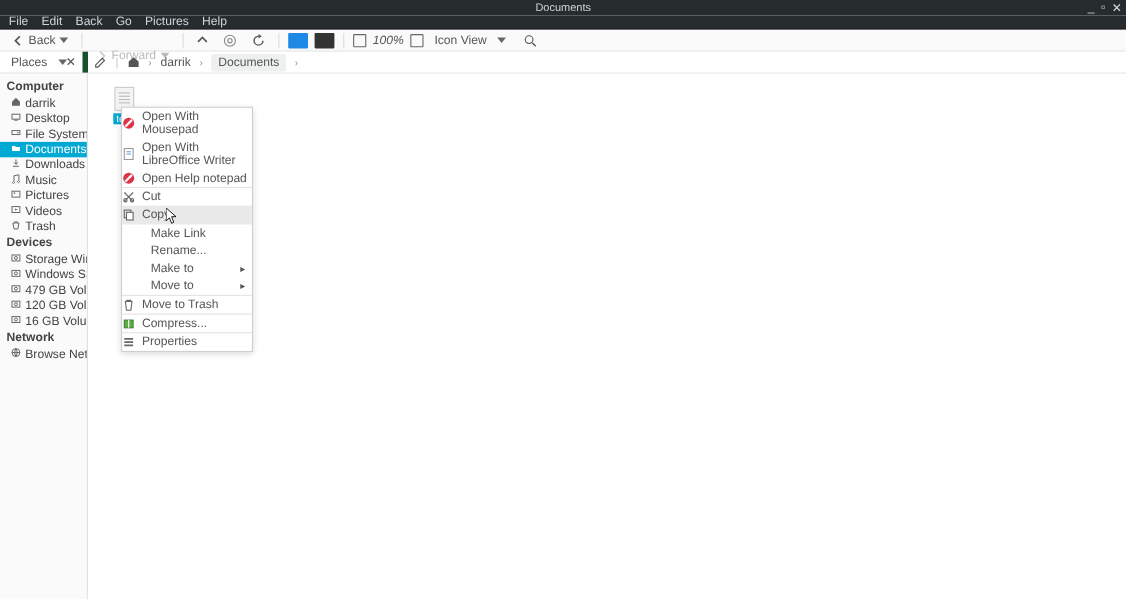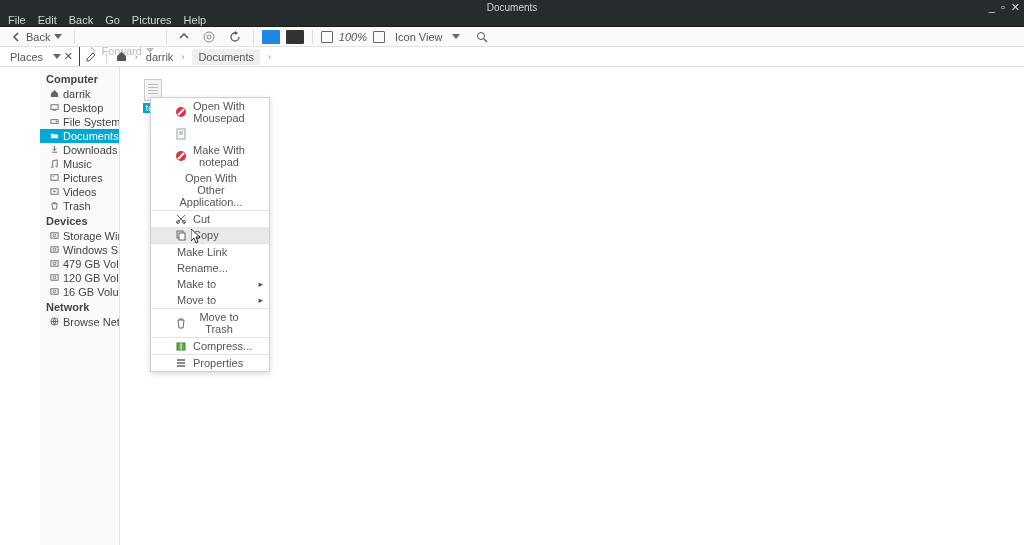--- a/index.html
+++ b/index.html
@@ -21,45 +21,45 @@
 .toolbar .btn.disabled { color: #bbb; margin-top: 28px; }
 .toolbar svg { display: block; }
 .icon-box { width: 18px; height: 14px; border-radius: 1px; display:inline-block; }
 .blue { background: #1e88e5; }
 .black { background: #333; }
 .outline { border: 1px solid #666; }
 .toolbar-text { color: #555; font-style: italic; }
 
 
 .locationbar { height: 20px; background: #fff; border-bottom: 1px solid #e2e2e2; display: flex; align-items: stretch; }
-.locationbar .places-toggle { width: 80px; display:flex; align-items:center; padding-left:10px; gap:6px; border-right:1px solid #14532d; color:#555; position:relative; }
+.locationbar .places-toggle { width: 80px; display:flex; align-items:center; padding-left:10px; gap:6px; border-right:5px solid #14532d; color:#555; position:relative; }
 .locationbar .close-x { position:absolute; right:6px; color:#555; }
 .locationbar .path-area { display:flex; align-items:center; padding-left:6px; gap:8px; color:#555; }
 .locationbar .crumb { display:inline-flex; align-items:center; gap:4px; }
 .locationbar .crumb.active { background:#eef0f0; padding:2px 6px; border-radius:2px; }
 
 
 .main { display:flex; height: calc(545px - 14px - 13px - 20px - 20px); }
-.sidebar { width: 80px; background:#fafafa; border-right:1px solid #e2e2e2; padding-top:4px; overflow:hidden;margin-left:40px; }
+.sidebar { width: 80px; background:#fafafa; border-right:1px solid #e2e2e2; padding-top:4px; overflow:hidden; }
 .sidebar .section-header { font-weight:bold; color:#444; padding:2px 6px; }
 .sidebar .item { display:flex; align-items:center; gap:4px; padding:1px 6px 1px 10px; color:#444; white-space:nowrap; overflow:hidden; text-overflow:ellipsis; }
 .sidebar .item.active { background:#00a9d4; color:#fff; }
 .side-icon { width:9px; height:9px; display:inline-block; flex-shrink:0; }
 
 .content { flex:1; position:relative; background:#fff; }
 
 
 .file { position:absolute; top:12px; left:18px; width:30px; text-align:center; }
 .file-icon { width:18px; height:22px; margin:0 auto; background:#f4f4f4; border:1px solid #ccc; position:relative; }
 .file-icon::before { content:""; position:absolute; top:4px; left:3px; right:3px; height:1px; background:#bbb; box-shadow:0 3px 0 #bbb, 0 6px 0 #bbb, 0 9px 0 #bbb; }
 .file-label { display:inline-block; background:#00a9d4; color:#fff; padding:0 3px; margin-top:2px; font-size:9px; }
 
 
 .ctxmenu { position:absolute; top:30px; left:30px; width:120px; background:#fff; border:1px solid #cfcfcf; box-shadow:0 2px 6px rgba(0,0,0,0.15); }
-.ctxmenu .row { display:flex; align-items:center; gap:6px; padding:2px 24px; color:#555; font-size:10px; position:relative; min-height:15px;text-align:center; }
+.ctxmenu .row { display:flex; align-items:center; gap:6px; padding:2px 0; color:#555; font-size:10px; position:relative; min-height:15px; }
 .ctxmenu .row.hover { background:#e9e9e9; }
 .ctxmenu .row .arrow { position:absolute; right:6px; font-size:9px; }
 .ctxmenu .row.no-icon { padding-left:26px; }
 .ctxmenu hr { border:none; border-top:1px solid #e3e3e3; }
 .ctx-icon { width:12px; height:12px; display:inline-flex; align-items:center; justify-content:center; flex-shrink:0; }
 
 
 .cursor { position:absolute; top:42px; left:68px; pointer-events:none; }
 
 .chev { font-size:9px; color:#888; }
@@ -287,32 +287,30 @@
           <span>Open With Mousepad</span>
         </div>
         <div class="row">
           <span class="ctx-icon">
             <svg width="12" height="12" viewBox="0 0 12 12">
               <rect x="2" y="1" width="8" height="10" fill="#fff" stroke="#999"></rect>
               <line x1="4" y1="4" x2="8" y2="4" stroke="#5b9bd5"></line>
               <line x1="4" y1="6" x2="8" y2="6" stroke="#5b9bd5"></line>
             </svg>
           </span>
+          <span>Open With LibreOffice Writer</span>
         </div>
         <div class="row">
           <span class="ctx-icon">
             <svg width="12" height="12" viewBox="0 0 12 12">
               <circle cx="6" cy="6" r="5" fill="#d34"></circle>
               <line x1="3" y1="9" x2="9" y2="3" stroke="#fff" stroke-width="2"></line>
             </svg>
           </span>
-          <span>Make With notepad</span>
-        </div>
-        <div class="row no-icon">
-          <span>Open With Other Application...</span>
+          <span>Open Help notepad</span>
         </div>
         <hr>
         <div class="row">
           <span class="ctx-icon">
             <svg width="12" height="12" viewBox="0 0 12 12">
               <line x1="2" y1="2" x2="10" y2="10" stroke="#666"></line>
               <line x1="10" y1="2" x2="2" y2="10" stroke="#666"></line>
               <circle cx="3" cy="9" r="1.5" fill="none" stroke="#666"></circle>
               <circle cx="9" cy="9" r="1.5" fill="none" stroke="#666"></circle>
             </svg>

